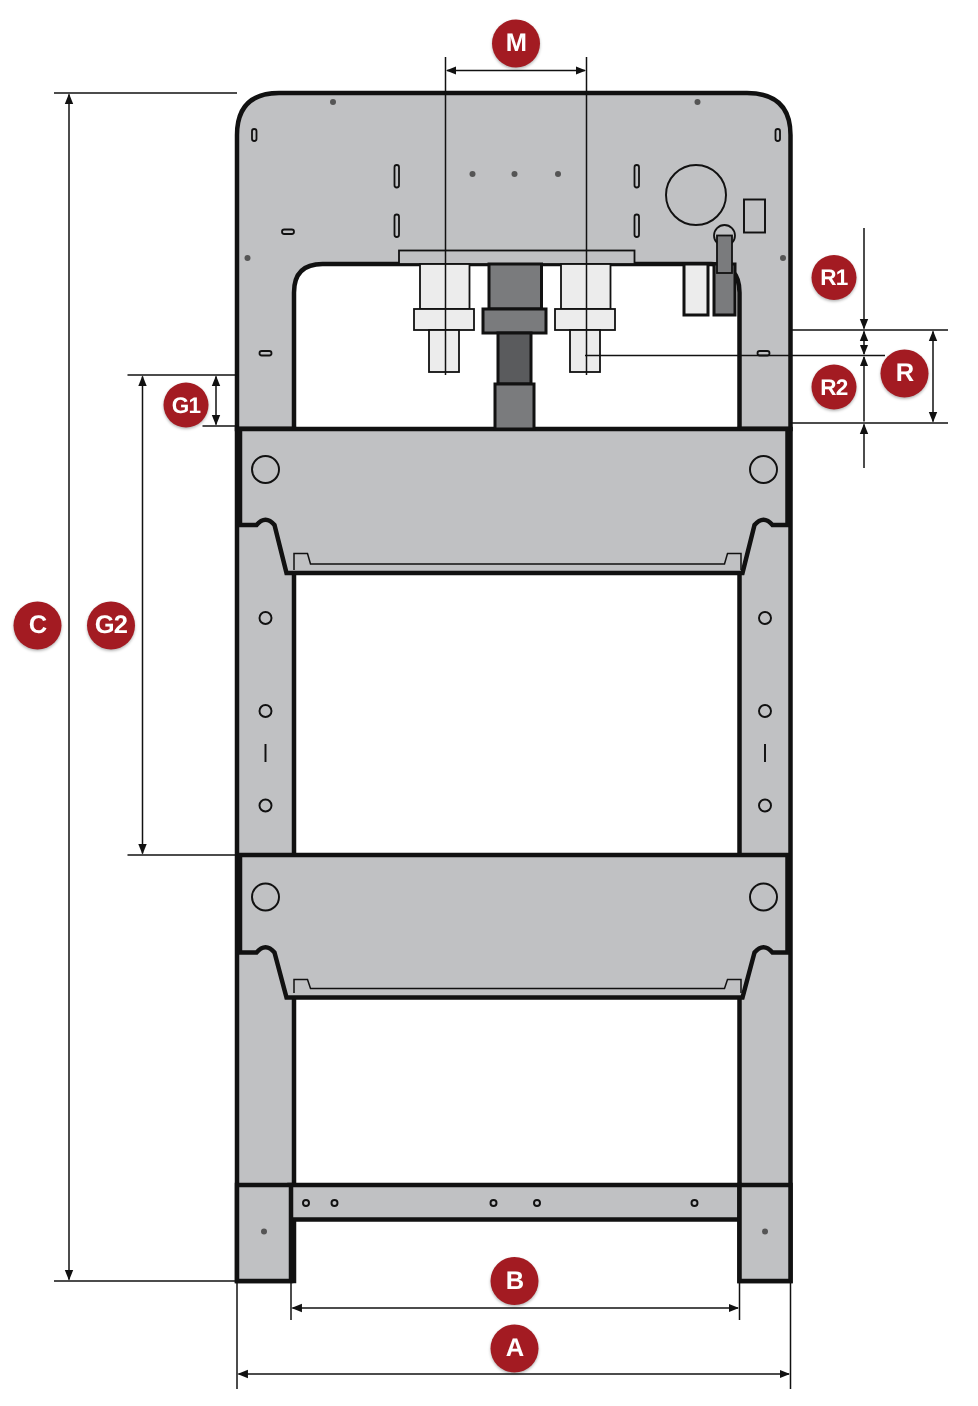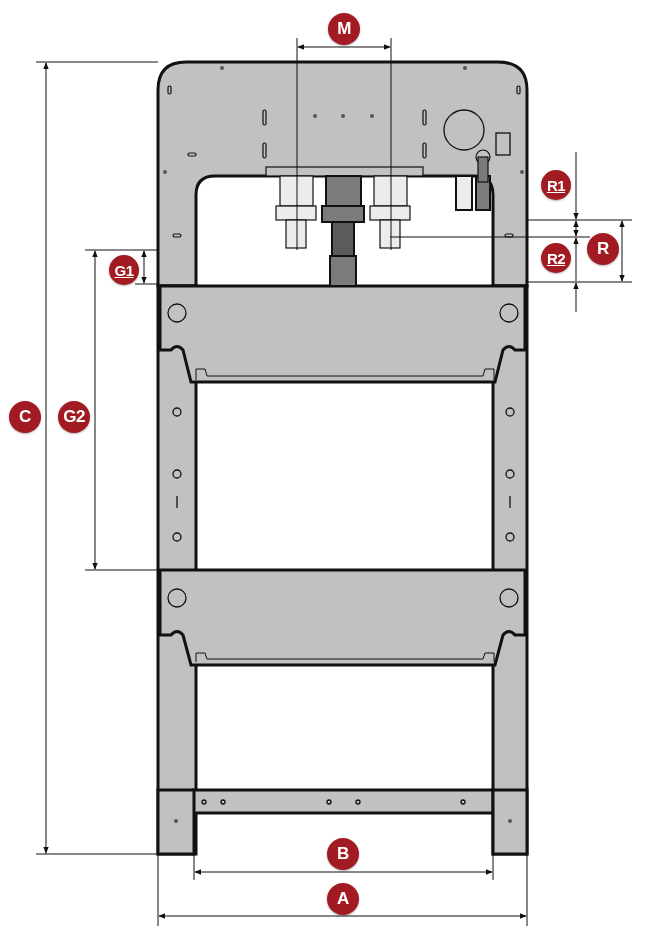--- a/index.html
+++ b/index.html
@@ -1,21 +1,21 @@
 <!DOCTYPE html>
 <html><head>
 <meta charset="utf-8">
 <style>
   html,body{margin:0;padding:0;background:#ffffff;}
   body{width:652px;height:937px;position:relative;overflow:hidden;font-family:"Liberation Sans",sans-serif;}
   svg{position:absolute;left:0;top:0;}
   .badge{position:absolute;width:32px;height:32px;border-radius:50%;background:#a31b22;color:#fff;
     font-family:"Liberation Sans",sans-serif;font-weight:bold;font-size:17px;display:flex;align-items:center;justify-content:center;
     box-shadow:0 1px 2px rgba(0,0,0,.3);letter-spacing:-0.5px;}
-  .badge.small{width:30px;height:30px;font-size:15px;text-decoration:underline;}
+  .badge.small{width:30px;height:30px;font-size:15px;}
 </style>
 </head>
 <body>
 
 <svg width="652" height="937" viewBox="0 0 652 937">
   <defs>
     <marker id="arr" viewBox="0 0 10 10" refX="9" refY="5" markerWidth="7" markerHeight="7" orient="auto-start-reverse">
       <path d="M0,1 L10,5 L0,9 z" fill="#111"></path>
     </marker>
   </defs>

